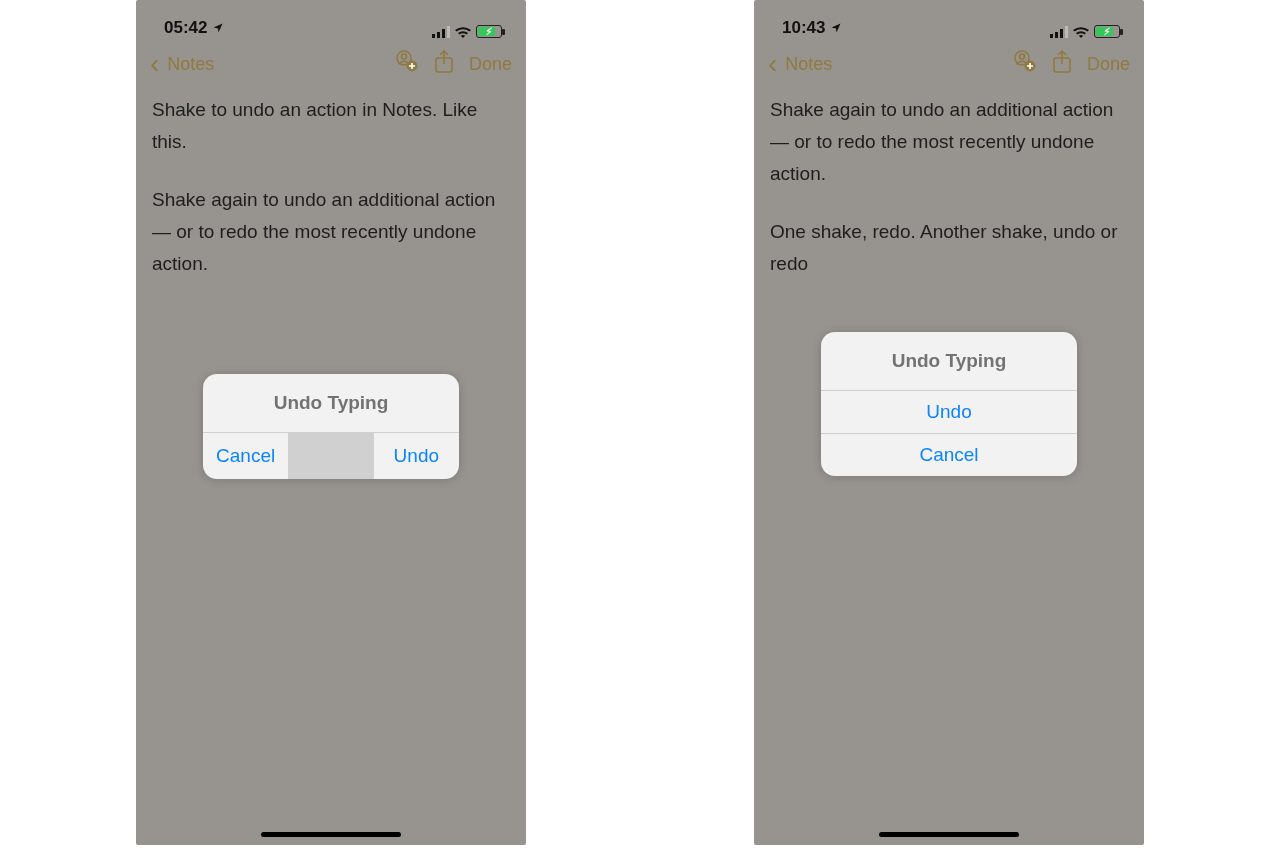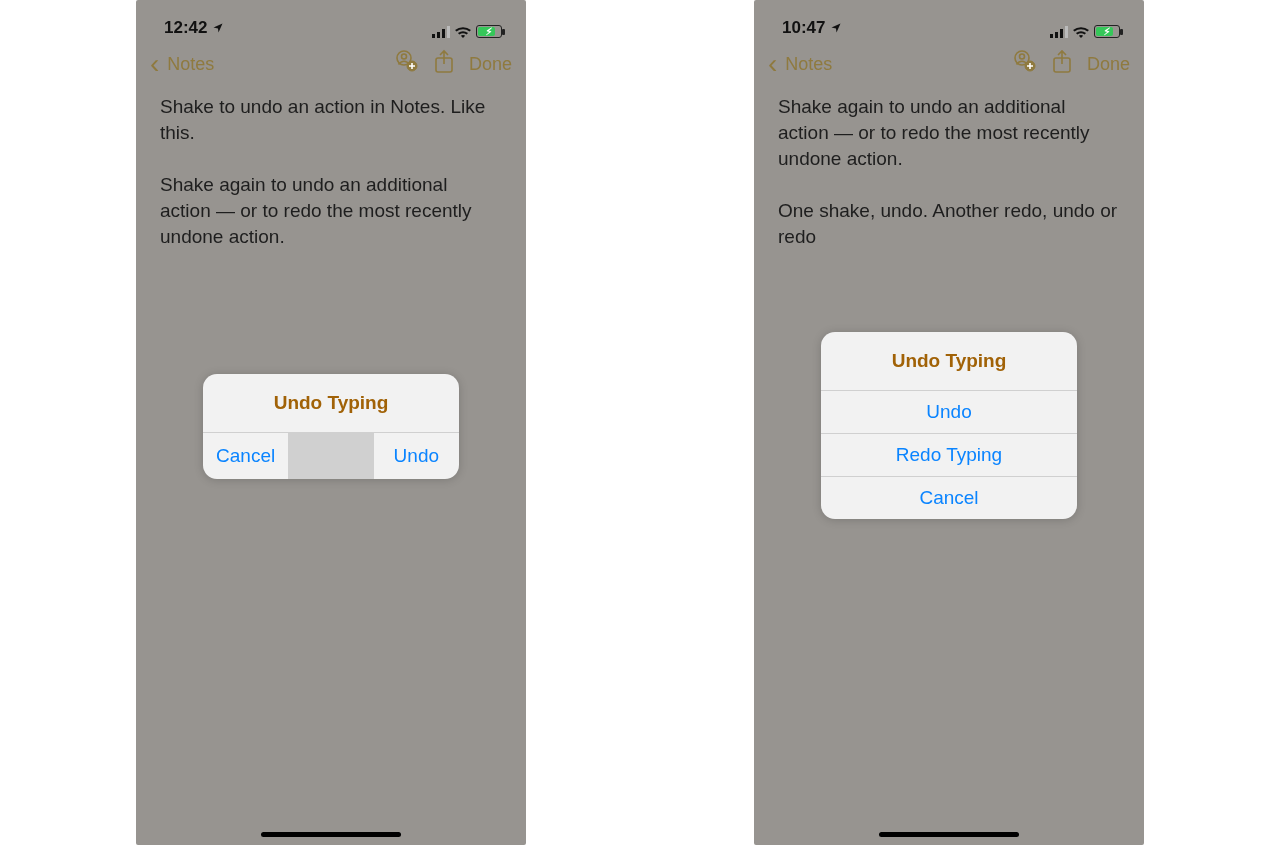--- a/index.html
+++ b/index.html
@@ -52,35 +52,35 @@
     display:flex;align-items:center;justify-content:space-between;
     padding:0 14px;
     font-size:18px;color:var(--accent);
   }
   .nav-left,.nav-right{display:flex;align-items:center;gap:14px}
   .chev{font-size:28px;line-height:1;margin-right:-6px;font-weight:300}
   .done{font-weight:400}
   .navbar svg{stroke:var(--accent)}
   
   .note{
-    padding:8px 24px;
-    font-size:19px;line-height:26px;
+    padding:8px 16px;
+    font-size:19px;line-height:32px;
     color:#1e1e1e;
   }
   .note p{margin:0 0 26px 0}
   
   .alert{
     position:absolute;left:50%;transform:translateX(-50%);
     background:var(--dialog-bg);
     border-radius:14px;
     overflow:hidden;
     box-shadow:0 1px 10px rgba(0,0,0,.18);
   }
   .alert-title{
-    text-align:center;font-size:19px;font-weight:600;color:#a16207;
+    text-align:center;font-size:19px;font-weight:600;color:#737373;
     padding:18px 24px 18px;
   }
   .hdiv{height:1px;background:var(--divider)}
   .btn-row{display:flex}
   .btn-row>div{
     flex:1;text-align:center;padding:12px 0;font-size:19px;color:var(--ios-blue);cursor:pointer;
   }
   .vdiv{width:1px;background:var(--divider)}
   .btn-stack>div{
     text-align:center;padding:10px 0;font-size:19px;color:var(--ios-blue);cursor:pointer;
@@ -92,21 +92,21 @@
     width:140px;height:5px;border-radius:3px;background:#000;
   }
 </style>
 </head>
 <body>
 
 <div class="phone">
 
   <div class="statusbar">
     <span>
-      <span>12:42</span>
+      <span>05:42</span>
       <svg width="12" height="12" viewBox="0 0 24 24" style="vertical-align:-1px">
           <path d="M3 11 L21 3 L13 21 L12 13 Z" fill="#111"></path>
         </svg>
     </span>
     <span class="right">
       <svg width="18" height="12" viewBox="0 0 18 12">
           <rect x="0" y="8" width="3" height="4" fill="#111"></rect>
           <rect x="5" y="6" width="3" height="6" fill="#111"></rect>
           <rect x="10" y="3" width="3" height="9" fill="#111"></rect>
           <rect x="15" y="0" width="3" height="12" fill="#bbb"></rect>
@@ -161,21 +161,21 @@
     </div>
   </div>
 
   <div class="homebar"></div>
 </div>
 
 <div class="phone">
 
   <div class="statusbar">
     <span>
-      <span>10:47</span>
+      <span>10:43</span>
       <svg width="12" height="12" viewBox="0 0 24 24" style="vertical-align:-1px">
           <path d="M3 11 L21 3 L13 21 L12 13 Z" fill="#111"></path>
         </svg>
     </span>
     <span class="right">
       <svg width="18" height="12" viewBox="0 0 18 12">
           <rect x="0" y="8" width="3" height="4" fill="#111"></rect>
           <rect x="5" y="6" width="3" height="6" fill="#111"></rect>
           <rect x="10" y="3" width="3" height="9" fill="#111"></rect>
           <rect x="15" y="0" width="3" height="12" fill="#bbb"></rect>
@@ -210,27 +210,26 @@
             <rect x="3" y="9" width="16" height="14" rx="2" fill="none" stroke-width="1.6"></rect>
             <path d="M11 15V2M7 6l4-4 4 4" fill="none" stroke-width="1.6"></path>
           </svg>
       </span>
       <span class="done">Done</span>
     </div>
   </div>
 
   <div class="note">
     <p>Shake again to undo an additional action — or to redo the most recently undone action.</p>
-    <p>One shake, undo. Another redo, undo or redo</p>
+    <p>One shake, redo. Another shake, undo or redo</p>
   </div>
 
   <div class="alert" style="top:332px;width:256px">
     <div class="alert-title">Undo Typing</div>
     <div class="hdiv"></div>
     <div class="btn-stack">
       <div>Undo</div>
-      <div>Redo Typing</div>
       <div>Cancel</div>
     </div>
   </div>
 
   <div class="homebar"></div>
 </div>
 
 </body></html>

